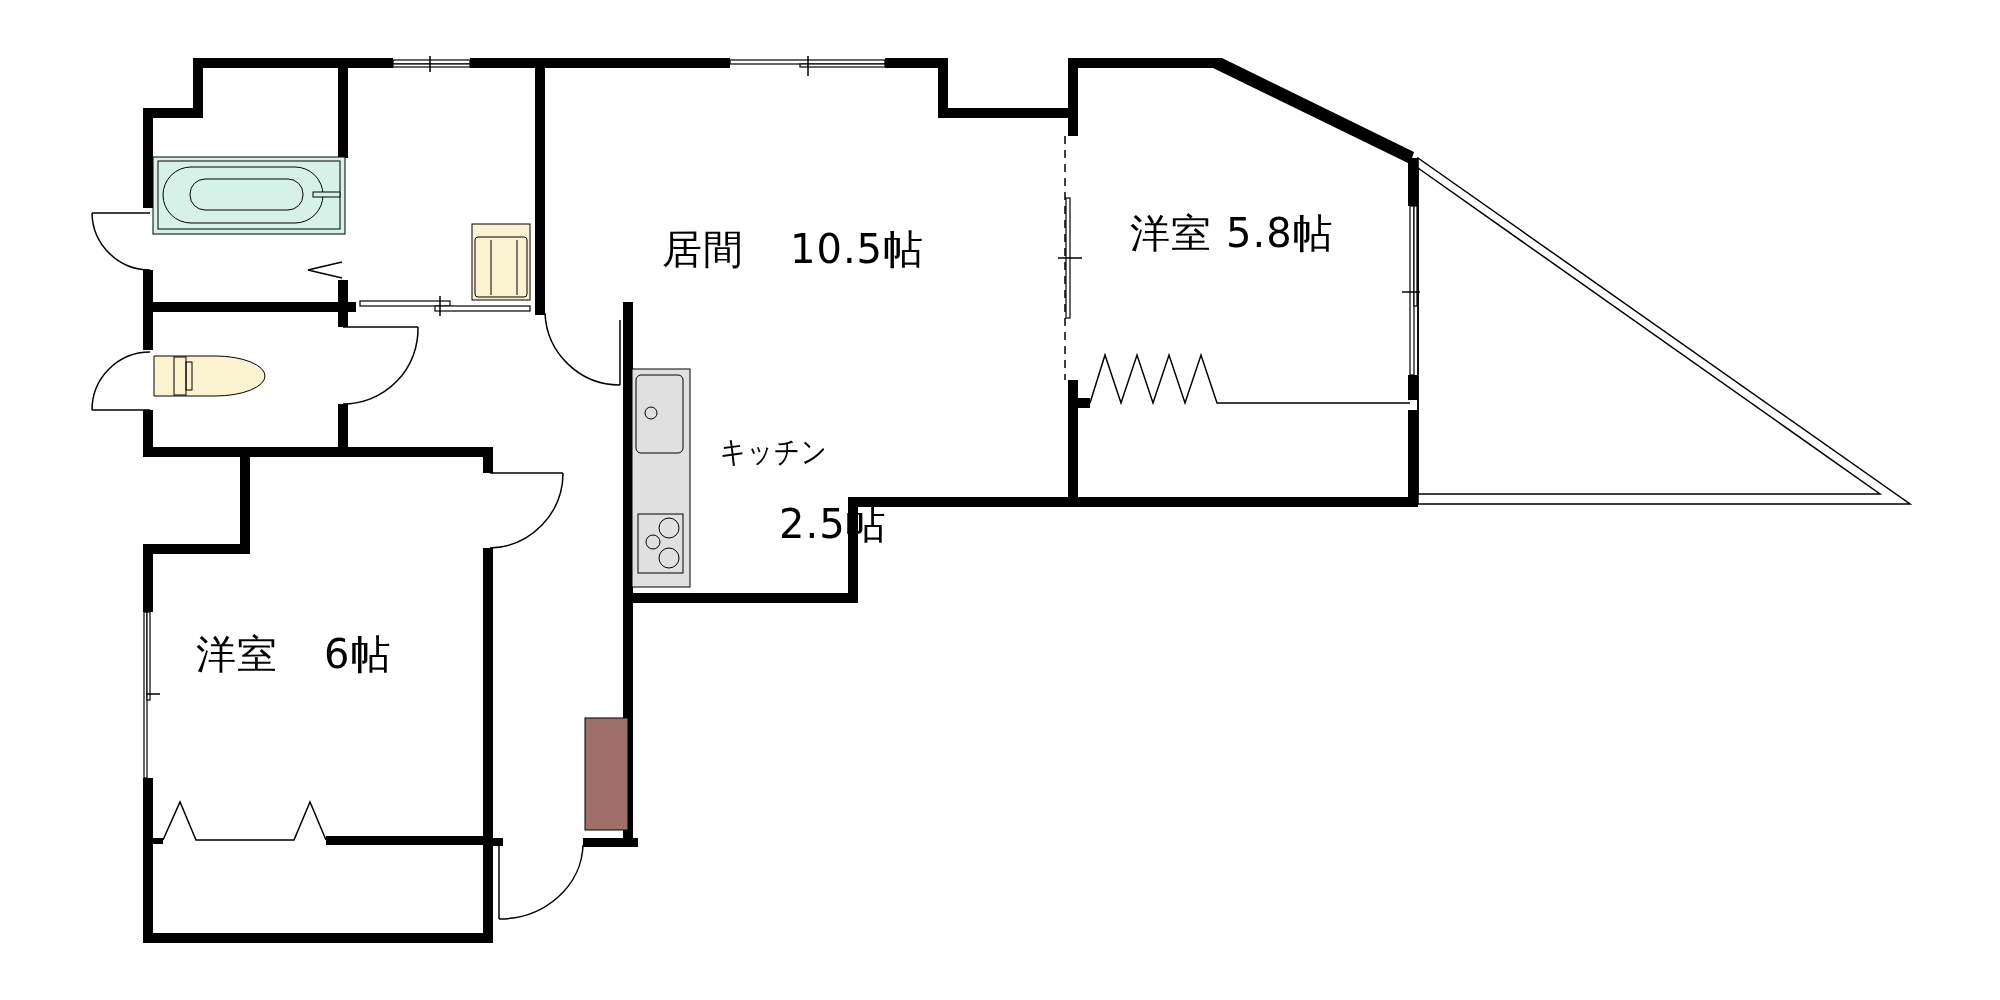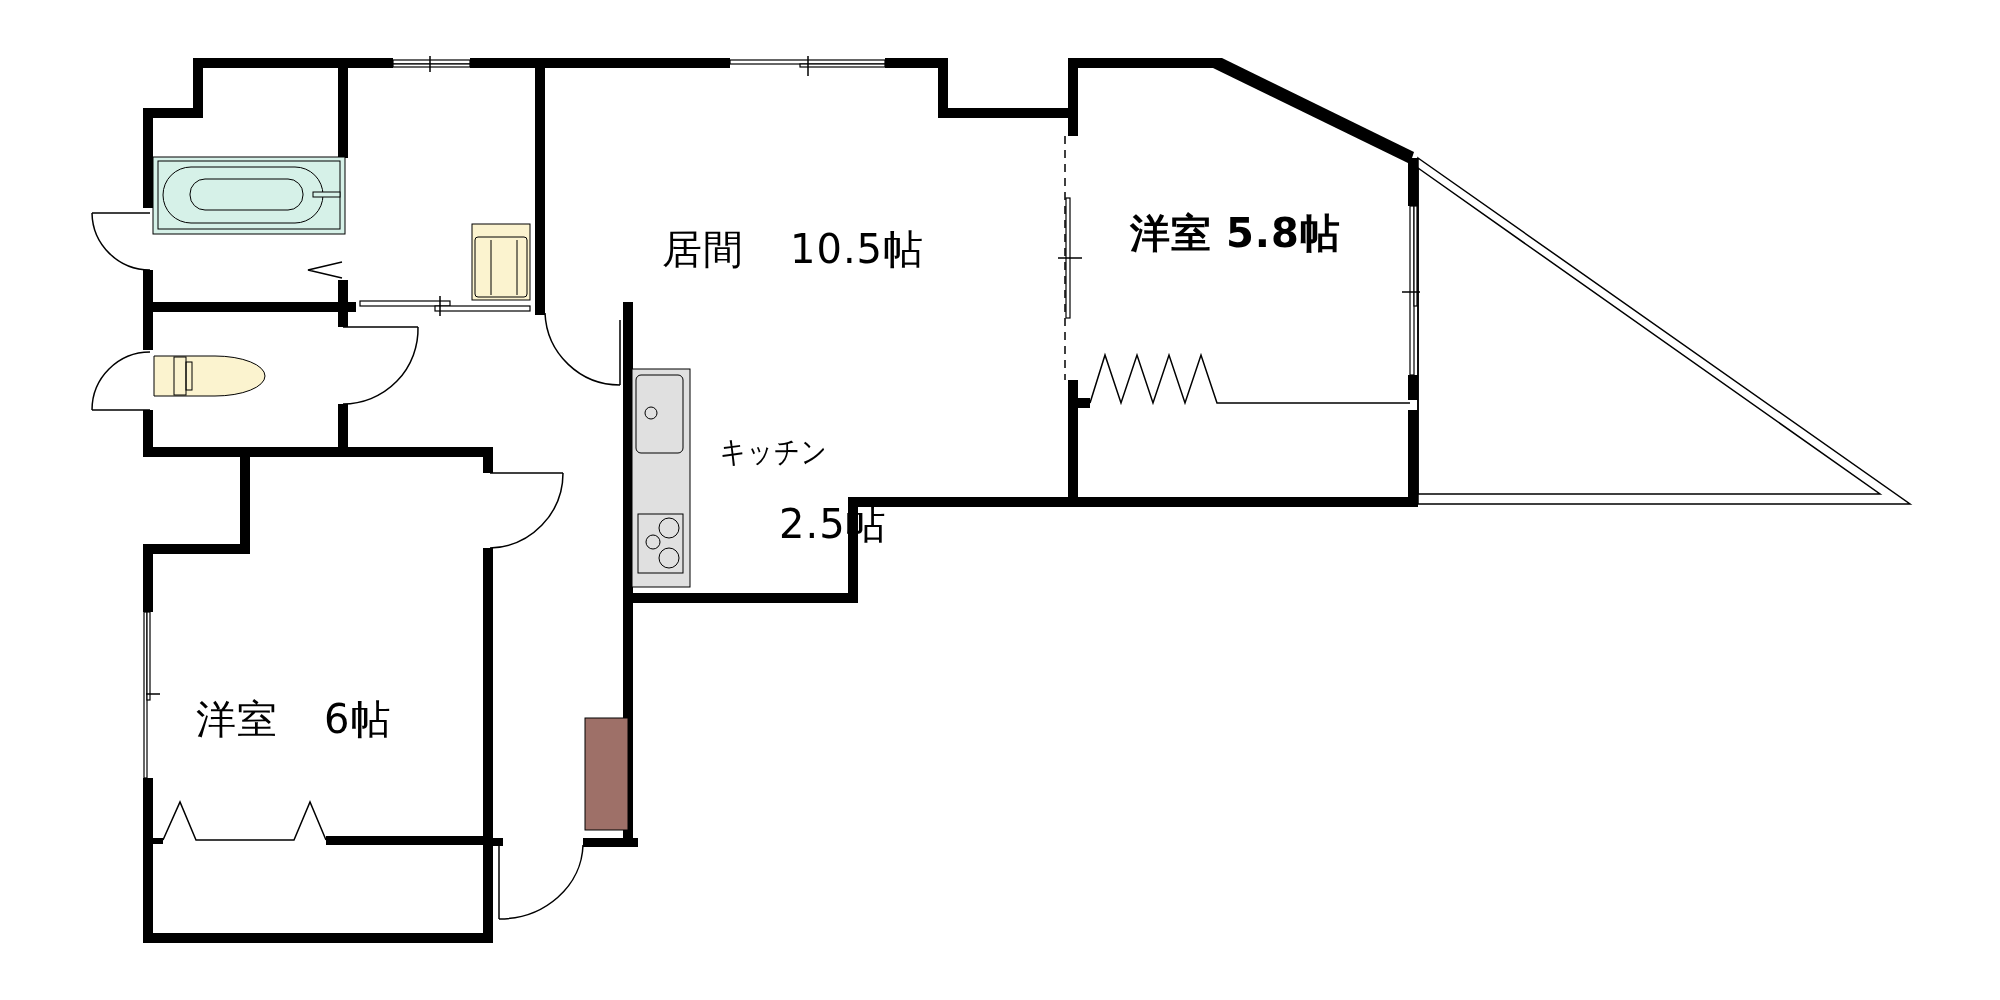--- a/index.html
+++ b/index.html
@@ -170,18 +170,18 @@
 
 <div class="label lg" style="left:662px; top:222px;text-align:center;">
   <span>居間</span><span style="display:inline-block;width:46px"></span><span>10.5帖</span>
 </div>
 <div class="label sm" style="left:720px; top:432px; transform:scaleX(0.85); transform-origin:left;">
   <span>キッチン</span>
 </div>
 <div class="label lg" style="left:732px; top:497px;margin-left:47px;">
   <span>2.5帖</span>
 </div>
-<div class="label lg" style="left:1130px; top:206px;font-weight:bold;">
+<div class="label lg" style="left:1130px; top:206px;">
   <span>洋室</span><span style="display:inline-block;width:14px"></span><span>5.8帖</span>
 </div>
-<div class="label lg" style="left:196px; top:692px;">
+<div class="label lg" style="left:196px; top:627px;">
   <span>洋室</span><span style="display:inline-block;width:46px"></span><span>6帖</span>
 </div>
 
 </body></html>

